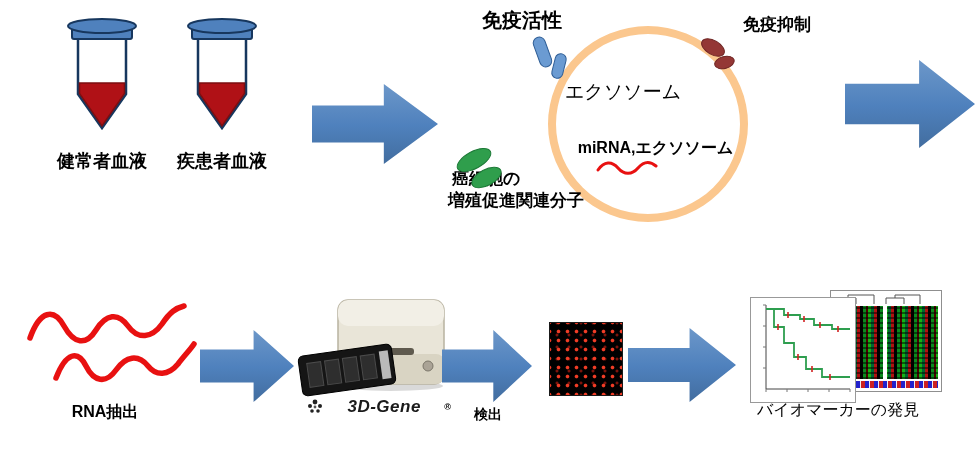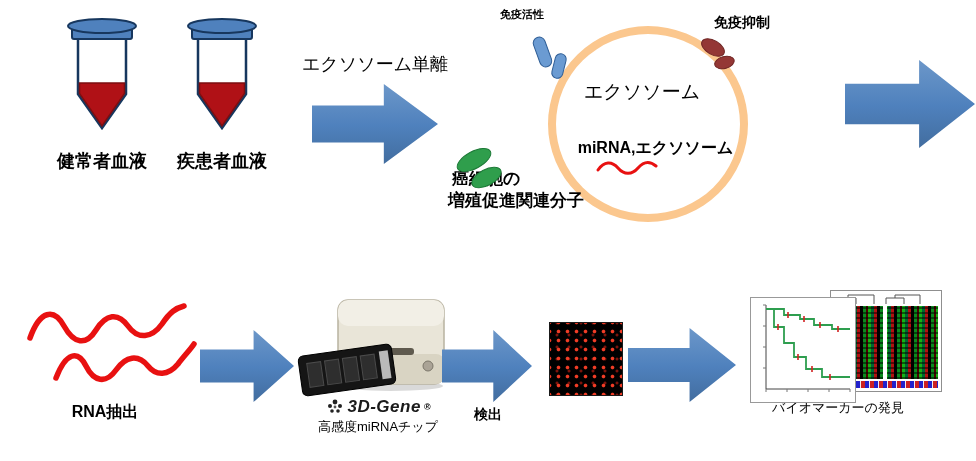--- a/index.html
+++ b/index.html
@@ -51,21 +51,21 @@
   .heatmap-body{
     flex:1;
     background-color:#000;
     background-image:
       linear-gradient(90deg, transparent 0 47%, #fff 47% 51%, transparent 51%),
       repeating-linear-gradient(0deg, rgba(0,0,0,.5) 0 2px, transparent 2px 5px),
       repeating-linear-gradient(90deg, #15b215 0 3px, #063 3px 6px, #b31111 6px 9px, #000 9px 12px, #0a8a1e 12px 15px, #4a0000 15px 17px);
   }
   .heatmap-strip{height:7px;background:repeating-linear-gradient(90deg,#c22 0 4px,#22c 4px 8px,#eee 8px 9px);}
   .survival{position:absolute;left:750px;top:297px;z-index:2;}
-  .brandrow{position:absolute;left:306px;top:397px;width:145px;display:flex;align-items:center;justify-content:center;gap:3px;}
+  .brandrow{position:absolute;left:306px;top:397px;width:145px;display:flex;align-items:center;justify-content:space-between;gap:3px;}
   .brandtext{font-size:17px;font-weight:800;font-style:italic;color:#1a1a1a;letter-spacing:.5px;}
   .reg{font-size:9px;font-weight:700;vertical-align:super;}
 </style>
 </head>
 <body>
 
 <div class="canvas">
 
   <svg class="abs" style="left:60px;top:16px" width="84" height="122" viewBox="0 0 84 122">
     <path d="M18 24 L18 78 L42 112 L66 78 L66 24" style="fill:#fff;stroke:var(--tube-outline);stroke-width:2.5"></path>
@@ -77,40 +77,39 @@
   <svg class="abs" style="left:180px;top:16px" width="84" height="122" viewBox="0 0 84 122">
     <path d="M18 24 L18 78 L42 112 L66 78 L66 24" style="fill:#fff;stroke:var(--tube-outline);stroke-width:2.5"></path>
     <path d="M19.5 67 L64.5 67 L64.5 77.5 L42 110 L19.5 77.5 Z" style="fill:var(--liquid-red);stroke:#7c0e10;stroke-width:1.5"></path>
     <rect x="12" y="9" width="60" height="14" rx="2" style="fill:var(--cap-blue);stroke:var(--tube-outline);stroke-width:2"></rect>
     <ellipse cx="42" cy="10" rx="34" ry="7" style="fill:var(--cap-blue);stroke:var(--tube-outline);stroke-width:2"></ellipse>
   </svg>
 
   <div class="lbl w600" style="left:44px;top:150px;width:116px;font-size:18px">健常者血液</div>
   <div class="lbl w600" style="left:164px;top:150px;width:116px;font-size:18px">疾患者血液</div>
 
-  <div class="lbl w500" style="left:285px;top:53px;width:180px;font-size:18px">エクソソーム単離</div>
 
   <div class="block-arrow" style="left:312px;top:84px;width:126px;height:80px"></div>
 
   <div class="circle"></div>
 
-  <div class="lbl w500" style="left:567px;top:80px;width:150px;font-size:19px">エクソソーム</div>
+  <div class="lbl w500" style="left:548px;top:80px;width:150px;font-size:19px">エクソソーム</div>
 
   <div class="lbl w600" style="left:568px;top:138px;width:175px;font-size:16px">miRNA,エクソソーム</div>
 
   <svg class="abs" style="left:594px;top:158px" width="68" height="20" viewBox="0 0 68 20">
     <path d="M4,12 C10,3 18,3 24,10 C30,17 38,17 44,10 C50,3 56,3 62,8" style="fill:none;stroke:var(--rna-red);stroke-width:3;stroke-linecap:round"></path>
   </svg>
 
-  <div class="lbl w700" style="left:482px;top:8px;width:80px;font-size:11px">免疫活性</div>
+  <div class="lbl w700" style="left:482px;top:8px;width:80px;font-size:20px">免疫活性</div>
 
   <div class="pill" style="left:536px;top:36px;width:11px;height:30px;transform:rotate(-20deg)"></div>
   <div class="pill" style="left:553px;top:53px;width:10px;height:24px;transform:rotate(14deg)"></div>
 
-  <div class="lbl w700" style="left:702px;top:14px;width:80px;font-size:14px">免疫抑制</div>
+  <div class="lbl w700" style="left:737px;top:14px;width:80px;font-size:17px">免疫抑制</div>
 
   <div class="blob" style="left:700px;top:40px;width:24px;height:13px;transform:rotate(30deg)"></div>
   <div class="blob" style="left:714px;top:56px;width:19px;height:11px;transform:rotate(-15deg)"></div>
 
   <div class="lbl w700 left" style="left:452px;top:168px;width:190px;font-size:17px">癌細胞の</div>
   <div class="lbl w700 left" style="left:448px;top:190px;width:190px;font-size:17px">増殖促進関連分子</div>
 
   <div class="goval" style="left:455px;top:151px;width:36px;height:16px;transform:rotate(-28deg)"></div>
   <div class="goval" style="left:470px;top:169px;width:31px;height:15px;transform:rotate(-28deg)"></div>
 
@@ -148,21 +147,20 @@
       <circle cx="9" cy="4" r="2.4" fill="#222"></circle>
       <circle cx="4" cy="8" r="2" fill="#222"></circle>
       <circle cx="14" cy="8" r="2" fill="#222"></circle>
       <circle cx="6" cy="13" r="1.8" fill="#222"></circle>
       <circle cx="12" cy="13" r="1.8" fill="#222"></circle>
       <circle cx="9" cy="9" r="1.4" fill="#555"></circle>
     </svg>
     <span class="brandtext">3D-Gene</span>
       <span class="reg">®</span>
   </div>
-  <div class="lbl" style="left:298px;top:419px;width:160px;font-size:13px">高感度miRNAチップ</div>
 
   <div class="block-arrow" style="left:442px;top:330px;width:90px;height:72px"></div>
 
   <div class="lbl w700" style="left:453px;top:406px;width:70px;font-size:14px">検出</div>
 
   <div class="microarray"></div>
 
   <div class="block-arrow" style="left:628px;top:328px;width:108px;height:74px"></div>
 
 
@@ -177,15 +175,15 @@
   <svg class="survival" width="106" height="106" viewBox="0 0 106 106">
     <rect x="0.5" y="0.5" width="105" height="105" style="fill:#fff;stroke:#999"></rect>
     <line x1="16" y1="8" x2="16" y2="92" style="stroke:#444;stroke-width:1"></line>
     <line x1="16" y1="92" x2="100" y2="92" style="stroke:#444;stroke-width:1"></line>
     <path d="M13 8 H16 M13 29 H16 M13 50 H16 M13 71 H16 M16 95 V92 M37 95 V92 M58 95 V92 M79 95 V92 M100 95 V92" style="stroke:#777;stroke-width:1"></path>
     <path d="M16 12 H34 V18 H50 V22 H64 V28 H82 V32 H100" style="fill:none;stroke:#2e9e4f;stroke-width:1.8"></path>
     <path d="M16 12 H24 V30 H34 V46 H44 V60 H56 V72 H72 V80 H100" style="fill:none;stroke:#2e9e4f;stroke-width:1.8"></path>
     <path d="M38 15 v6 M54 19 v6 M70 25 v6 M88 29 v6 M28 27 v6 M48 57 v6 M62 69 v6 M80 77 v6" style="stroke:#d22222;stroke-width:1.6"></path>
   </svg>
 
-  <div class="lbl w500" style="left:748px;top:400px;width:180px;font-size:13px">バイオマーカーの発見</div>
+  <div class="lbl w500" style="left:748px;top:400px;width:180px;font-size:16px">バイオマーカーの発見</div>
 
 </div>
 
 </body></html>

